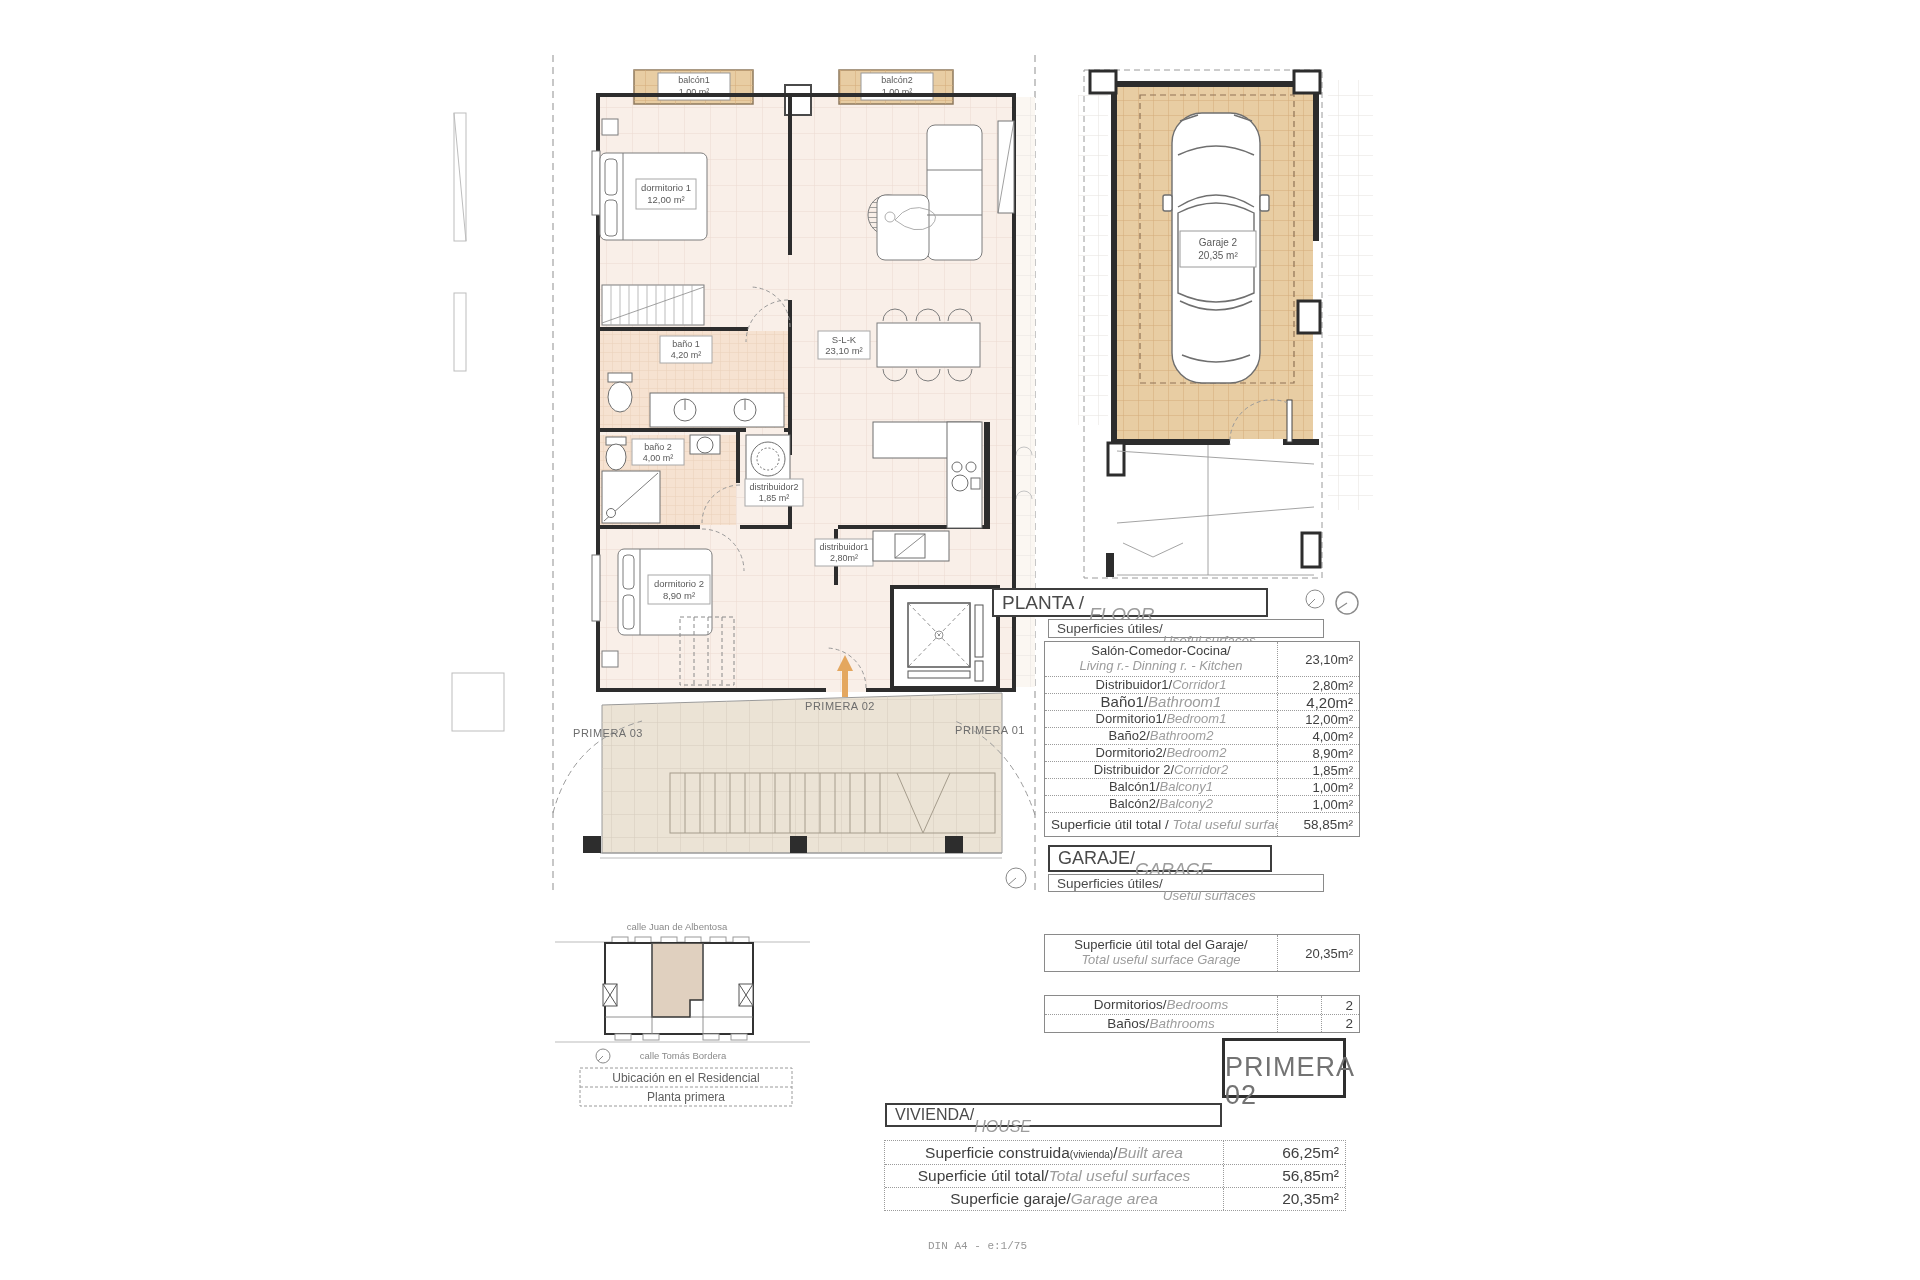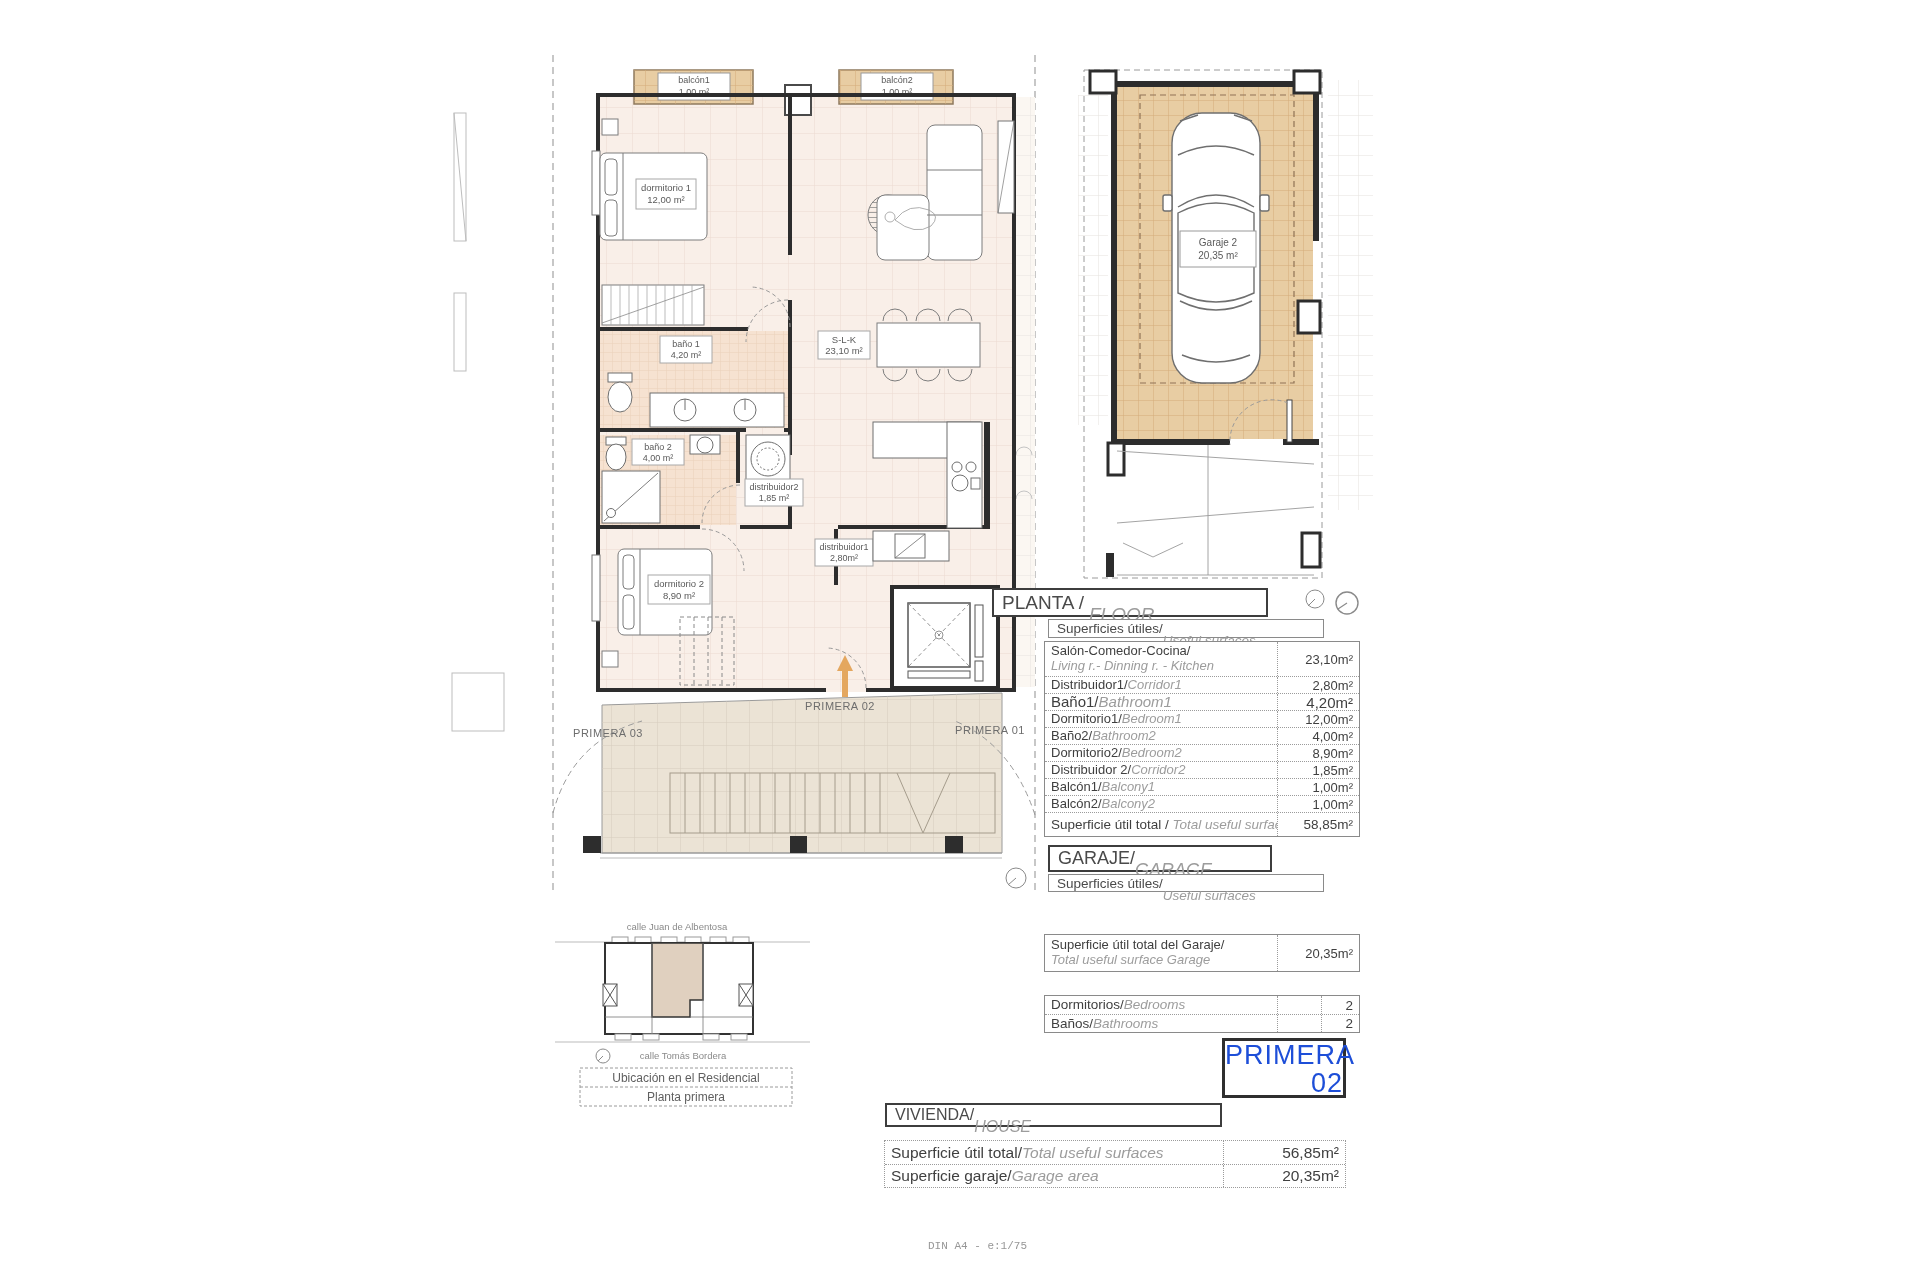--- a/index.html
+++ b/index.html
@@ -13,28 +13,28 @@
              padding:0 8px; color:#4a4a4a; white-space:nowrap; }
   .sub-box { border:1px solid #8a8a8a; background:#fff; display:flex; align-items:center;
              padding:0 8px; color:#4a4a4a; white-space:nowrap; }
   .en { font-style:italic; color:#9c9c9c;margin-top:24px; }
   .gap { width:5px; display:inline-block; }
 
   
   .tbl { border:1px solid #8a8a8a; background:#fff; }
   .trow { display:flex; border-top:1px dotted #9b9b9b; align-items:center; }
   .trow:first-child { border-top:none; }
-  .trow .lbl { flex:1; padding:0 6px; line-height:1.15; white-space:nowrap; overflow:hidden; }
+  .trow .lbl { flex:1; padding:0 6px; line-height:1.15; white-space:nowrap; overflow:hidden;text-align:center; }
   .trow .val { border-left:1px dotted #9b9b9b; text-align:right; padding:0 6px;
                align-self:stretch; display:flex; align-items:center; justify-content:flex-end;
                white-space:nowrap; }
   .trow .spacer { border-left:1px dotted #9b9b9b; align-self:stretch; }
 
-  .badge { border:3px solid #2f2f2f; background:#fff; text-align:right; color:#1d4ed8;
-           line-height:28px; padding-top:0; letter-spacing:1px; }
+  .badge { border:3px solid #2f2f2f; background:#fff; text-align:left; color:#737373;
+           line-height:28px; padding-top:12px; letter-spacing:1px; }
   .note { color:#979797;font-family:Liberation Mono, monospace; }
 </style>
 </head>
 <body>
 
 <svg class="abs" style="left:450px;top:55px" width="590" height="835" viewBox="0 0 590 835">
   <defs>
     <pattern id="gmed" width="26" height="26" patternUnits="userSpaceOnUse">
         <path d="M26 0H0V26" fill="none" stroke="#ecd9cf" stroke-width="1"></path>
       </pattern>
@@ -488,20 +488,24 @@
   <div>PRIMERA</div>
   <div>02</div>
 </div>
 
 <div class="abs" style="left:885px;top:1103px;width:337px;height:24px;border:2px solid #3d3d3d;background:#fff;display:flex;align-items:center;padding:0 8px;font-size:16px;color:#4a4a4a">
   <span>VIVIENDA/</span>
     <span class="en">HOUSE</span>
 </div>
 
 <div class="abs" style="left:884px;top:1140px;width:462px;border:1px dotted #9b9b9b;background:#fff">
+  <div class="trow" style="height:23px;font-size:15.5px">
+    <div class="lbl"><span>Superficie construida</span><span style="font-size:10px">(vivienda)</span><span>/</span><span class="en">Built area</span></div>
+    <div class="val" style="width:122px">66,25m²</div>
+  </div>
   <div class="trow" style="height:23px;font-size:15.5px">
     <div class="lbl"><span>Superficie útil total/</span><span class="en">Total useful surfaces</span></div>
     <div class="val" style="width:122px">56,85m²</div>
   </div>
   <div class="trow" style="height:23px;font-size:15.5px">
     <div class="lbl"><span>Superficie garaje/</span><span class="en">Garage area</span></div>
     <div class="val" style="width:122px">20,35m²</div>
   </div>
 </div>
 <div class="abs note" style="left:928px;top:1240px;font-size:11px">DIN A4 - e:1/75</div>

